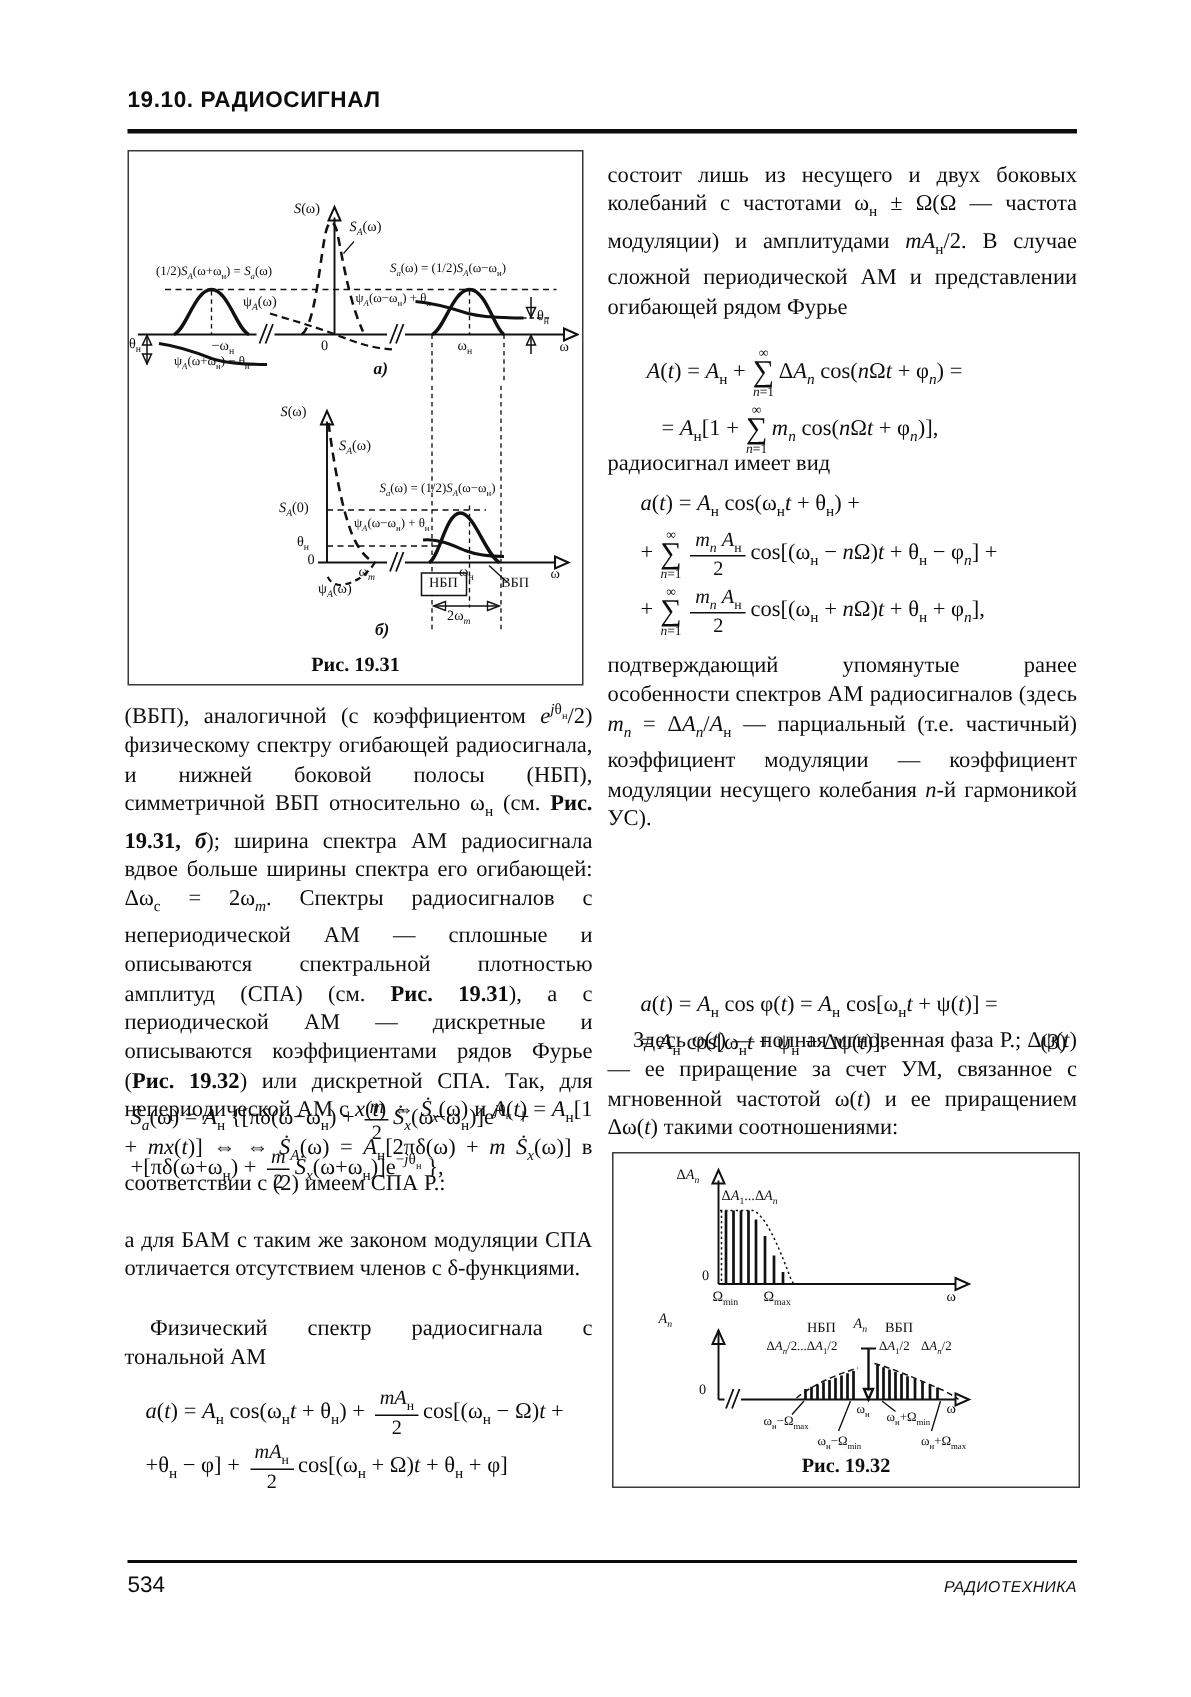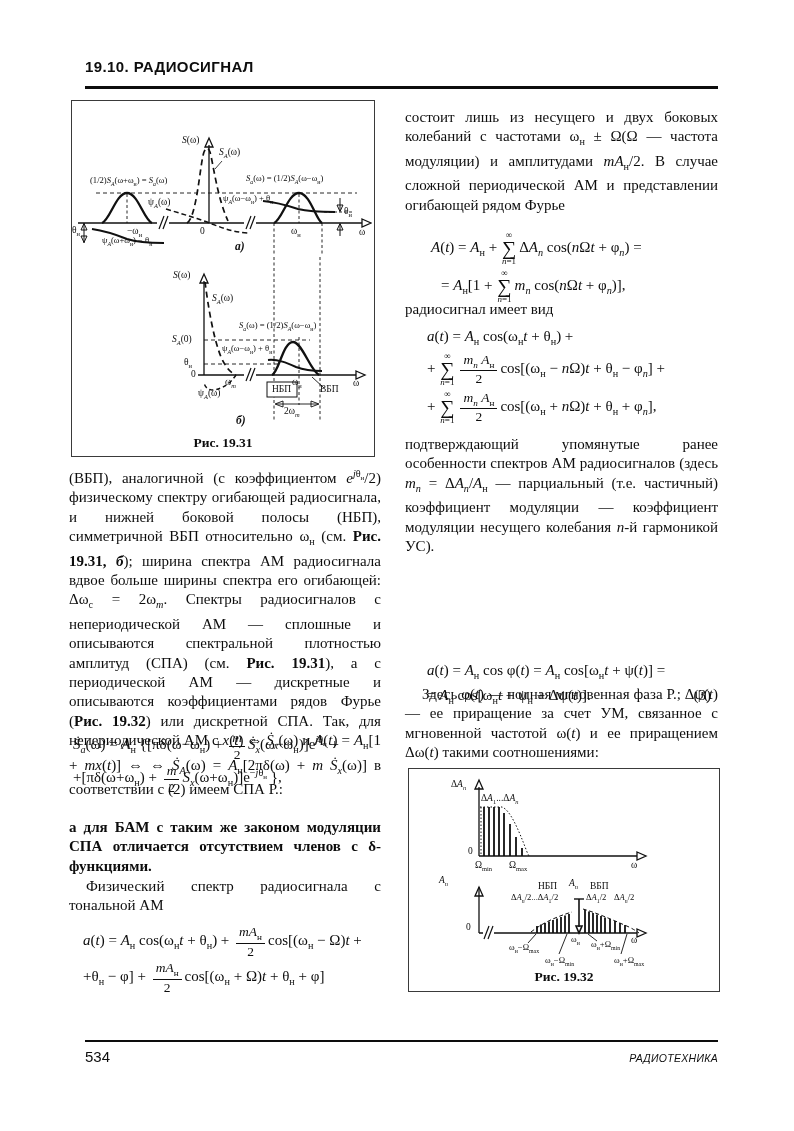--- a/index.html
+++ b/index.html
@@ -38,21 +38,21 @@
   .figcap{position:absolute;left:0;width:100%;text-align:center;font:bold 13.5px "Liberation Serif",serif;}
   svg{position:absolute;left:0;top:0;}
   svg path, svg line{fill:none;stroke:#111;}
 </style>
 </head>
 <body>
 
 <div class="abs" id="hdr">19.10. РАДИОСИГНАЛ</div>
 <div class="abs" id="hdr-rule"></div>
 
-<div class="col" style="left:69px;width:312px;">
+<div class="col" style="left:83px;width:312px;">
 
   <div class="figbox" style="left:2px;top:100px;width:302px;height:355px;">
 
     <div class="panel" style="left:0;top:4px;width:300px;height:152px;">
       <svg width="300" height="152" viewBox="0 0 300 152">
         <g stroke-width="1.3">
           <path d="M6 118 H290"></path>
             <path d="M290 114 L299 118 L290 122 Z" fill="#111"></path>
           <path d="M137 118 V40"></path>
             <path d="M133 42 L137 33 L141 42 Z" fill="#111"></path>
@@ -155,21 +155,21 @@
   <div class="formula" style="top:728px;left:4px;">
       <span class="fl"><i>Ṡ</i><sub><i>a</i></sub>(ω) = <i>A</i><sub>н</sub> {[πδ(ω−ω<sub>н</sub>) + <span class="fr">
           <span class="nu"><i>m</i></span>
           <span class="de">2</span>
         </span><i>Ṡ</i><sub><i>x</i></sub>(ω−ω<sub>н</sub>)]e<sup><i>j</i>θ<sub>н</sub></sup> +</span>
       <span class="fl">+[πδ(ω+ω<sub>н</sub>) + <span class="fr">
           <span class="nu"><i>m</i></span>
           <span class="de">2</span>
         </span><i>Ṡ</i><sub><i>x</i></sub>(ω+ω<sub>н</sub>)]e<sup>−<i>j</i>θ<sub>н</sub></sup> },</span>
     </div>
-  <div class="blk" style="top:818px;font-weight:bold;">а для БАМ с таким же законом модуляции СПА отличается отсутствием членов с δ-функциями.</div>
+  <div class="blk" style="top:818px;">а для БАМ с таким же законом модуляции СПА отличается отсутствием членов с δ-функциями.</div>
   <div class="blk ind" style="top:877px;">Физический спектр радиосигнала с тональной АМ</div>
   <div class="formula" style="top:922px;left:14px;">
       <span class="fl"><i>a</i>(<i>t</i>) = <i>A</i><sub>н</sub> cos(ω<sub>н</sub><i>t</i> + θ<sub>н</sub>) + <span class="fr">
           <span class="nu"><i>mA</i><sub>н</sub></span>
           <span class="de">2</span>
         </span>cos[(ω<sub>н</sub> − Ω)<i>t</i> +</span>
       <span class="fl">+θ<sub>н</sub> − φ] + <span class="fr">
           <span class="nu"><i>mA</i><sub>н</sub></span>
           <span class="de">2</span>
         </span>cos[(ω<sub>н</sub> + Ω)<i>t</i> + θ<sub>н</sub> + φ]</span>

